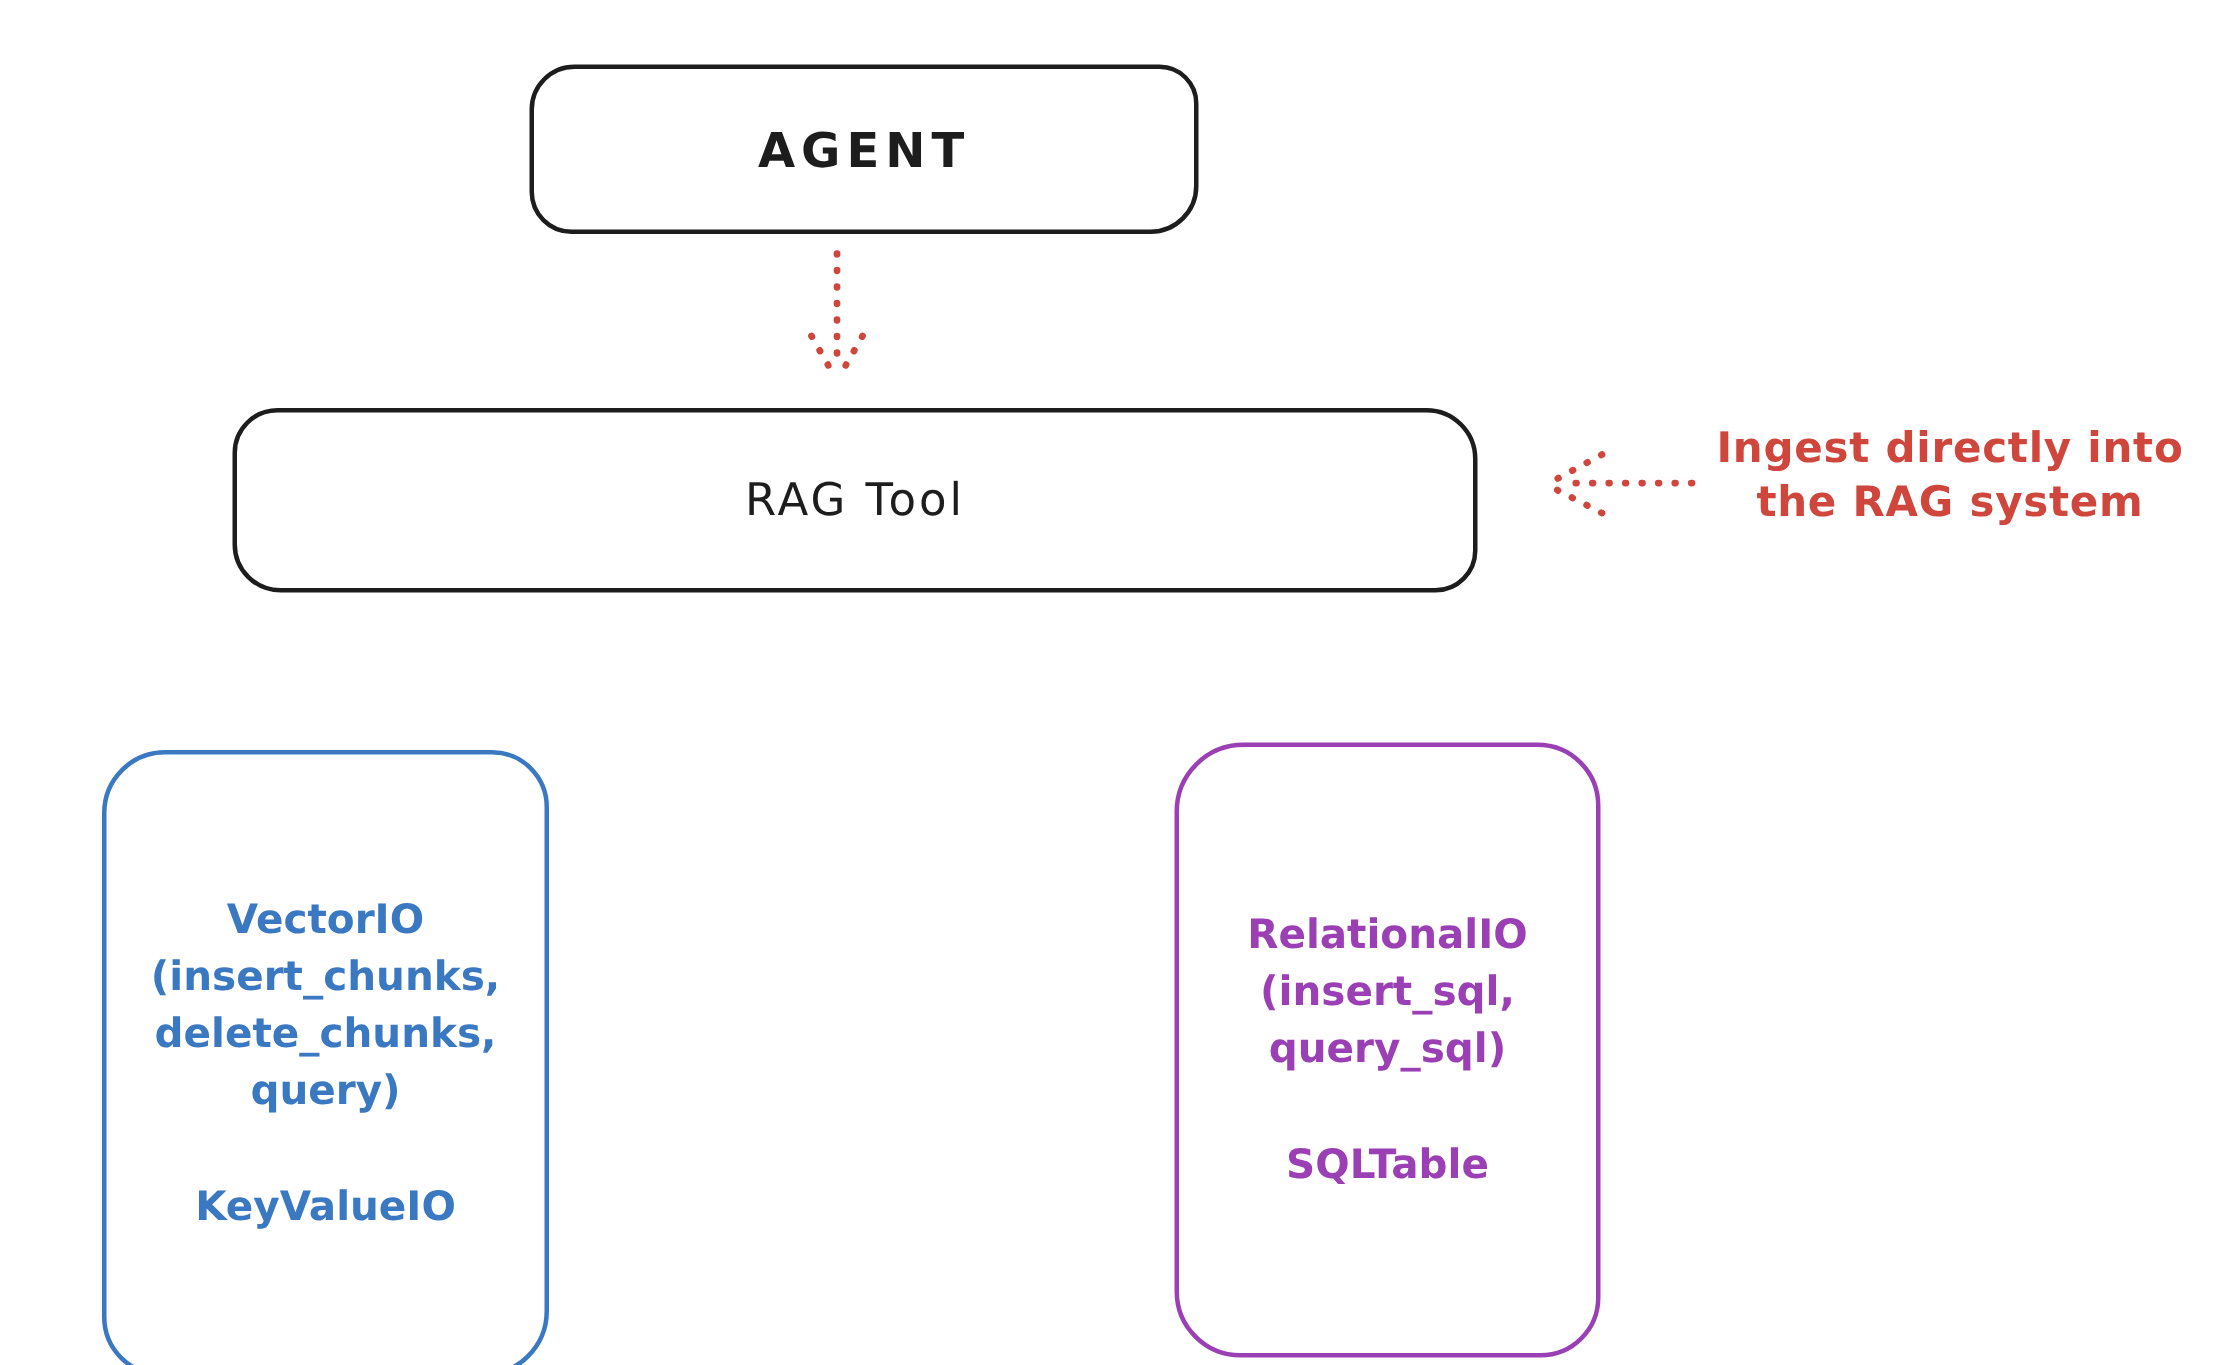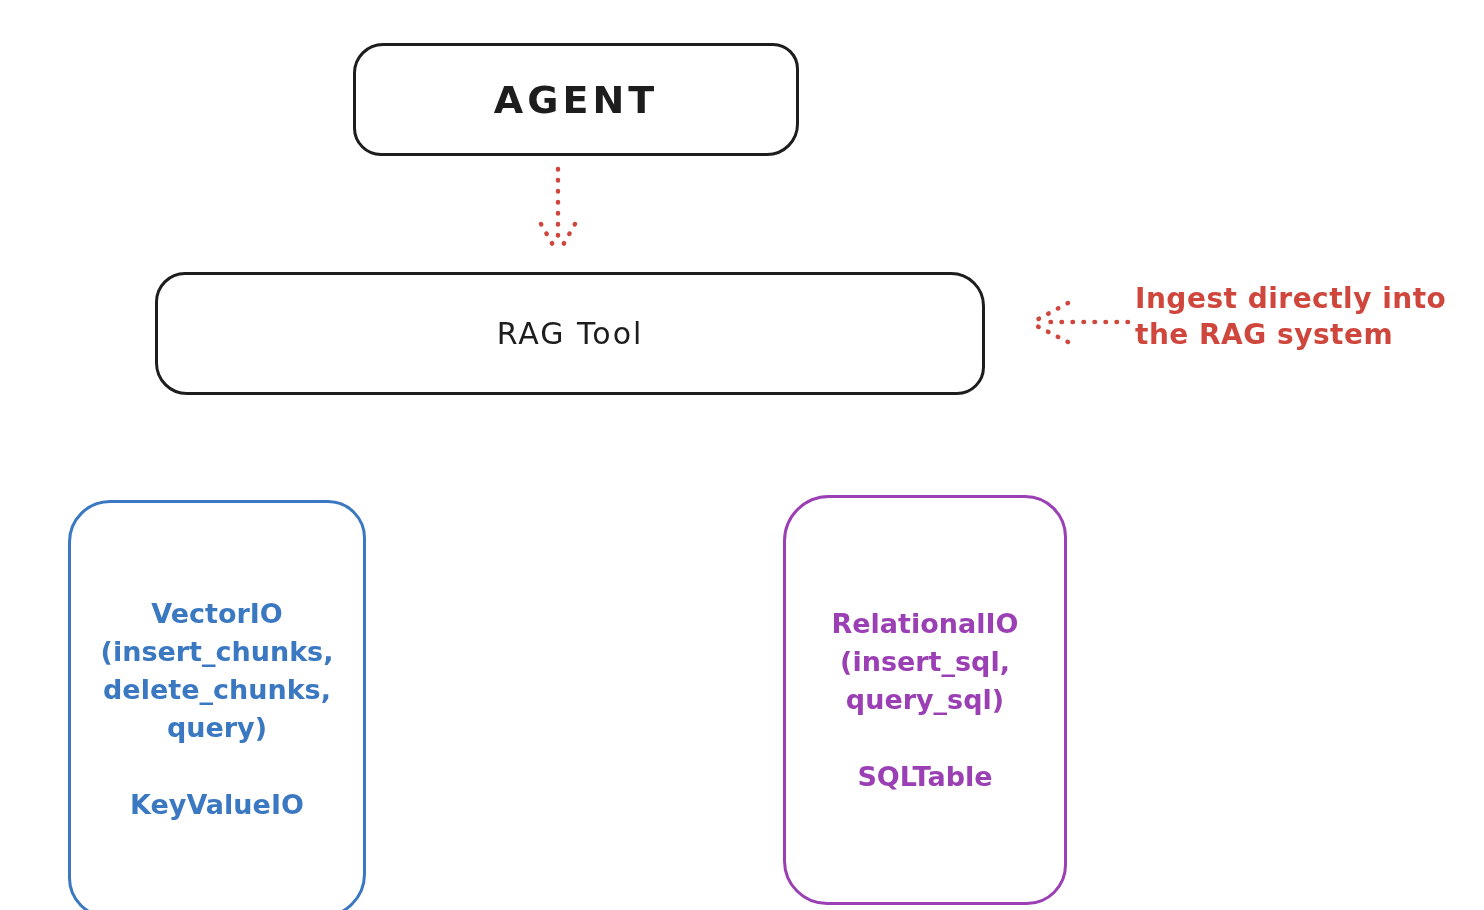--- a/index.html
+++ b/index.html
@@ -30,21 +30,21 @@
   .backend {
     border-width: 3px;
     border-style: solid;
     margin-top: 48px;
   }
   .c-blue   { border-color: var(--blue);   color: var(--blue); }
   .c-green  { border-color: var(--green);  color: var(--green); }
   .c-purple { border-color: var(--purple); color: var(--purple); }
 
   .title-label {
-    font-size: 38px;
+    font-size: 32px;
     font-weight: 600;
     letter-spacing: 4px;
   }
   .rag-label {
     font-size: 30px;
     font-weight: 500;
     letter-spacing: 2px;
   }
   .backend-text {
     text-align: center;
@@ -56,21 +56,21 @@
     white-space: pre-line;
   }
   .index-label {
     margin-top: 39px;
   }
   .note {
     position: absolute;
     left: 1135px;
     top: 281px;
     width: 330px;
-    text-align: left;
+    text-align: center;
     font-size: 28px;
     font-weight: 700;
     line-height: 36px;
     color: var(--red, #cf463d);
     white-space: pre-line;
     letter-spacing: 0.5px;
   }
   #arrows {
     position: absolute;
     left: 0;

